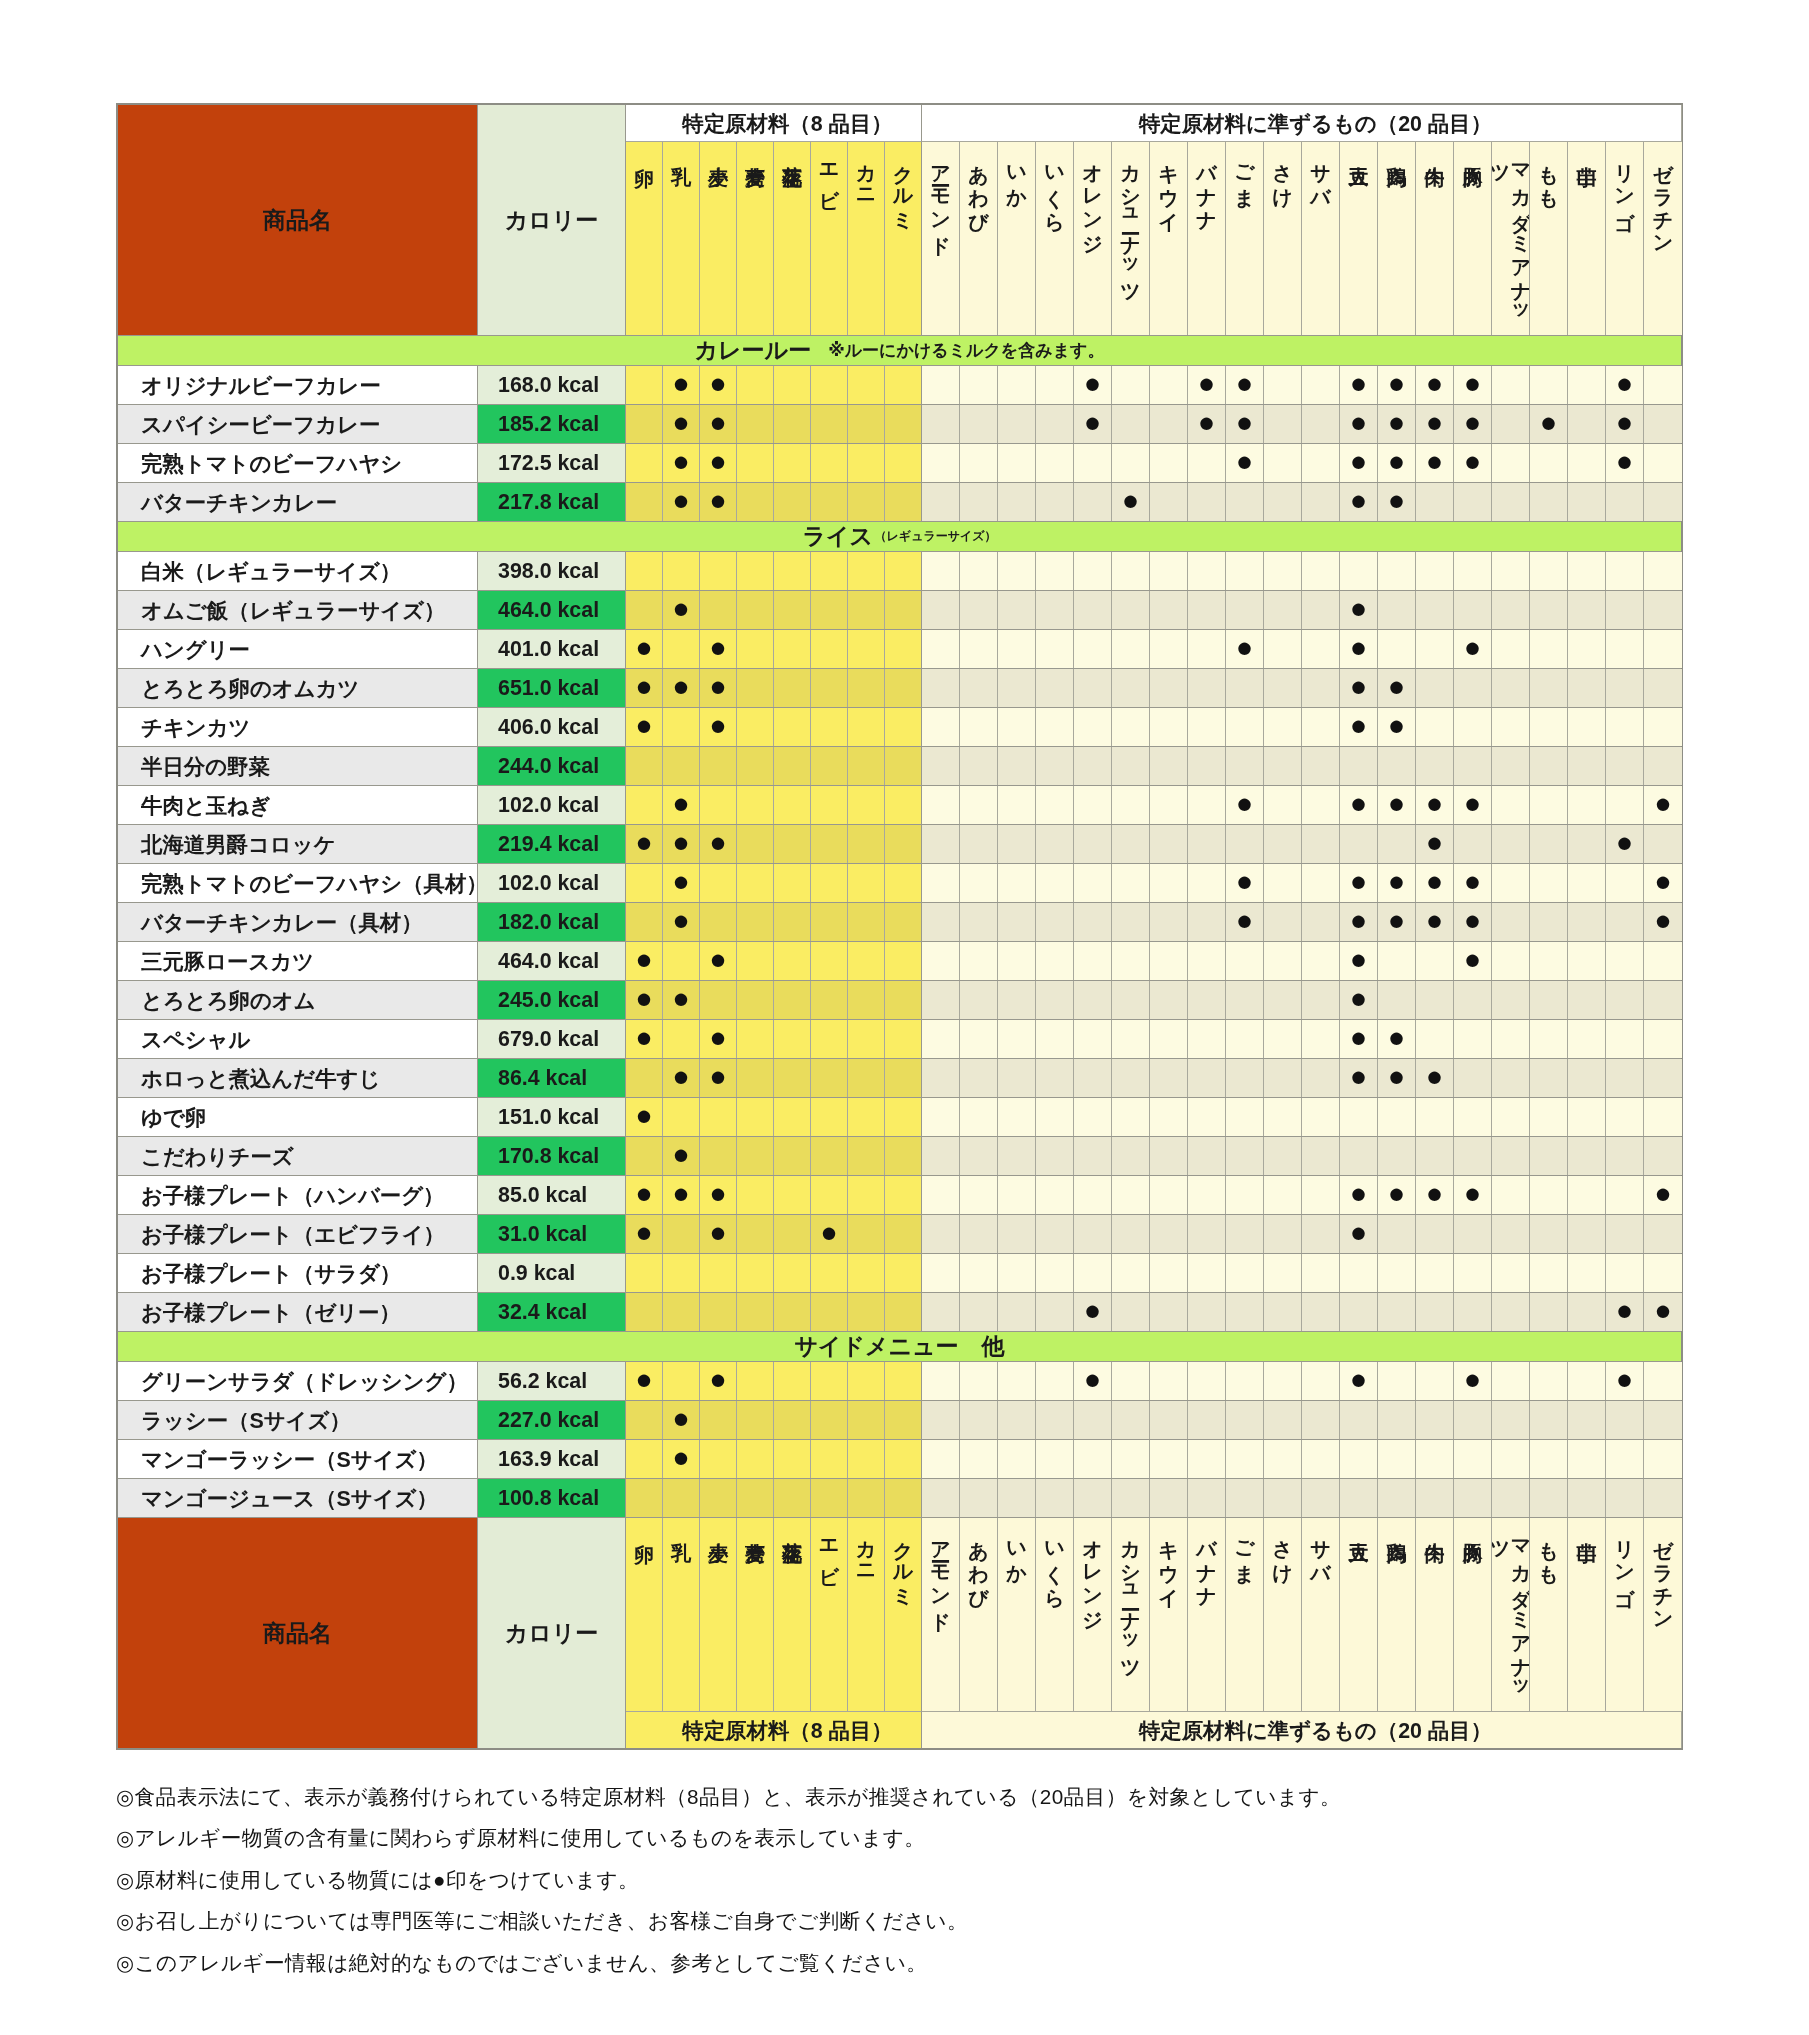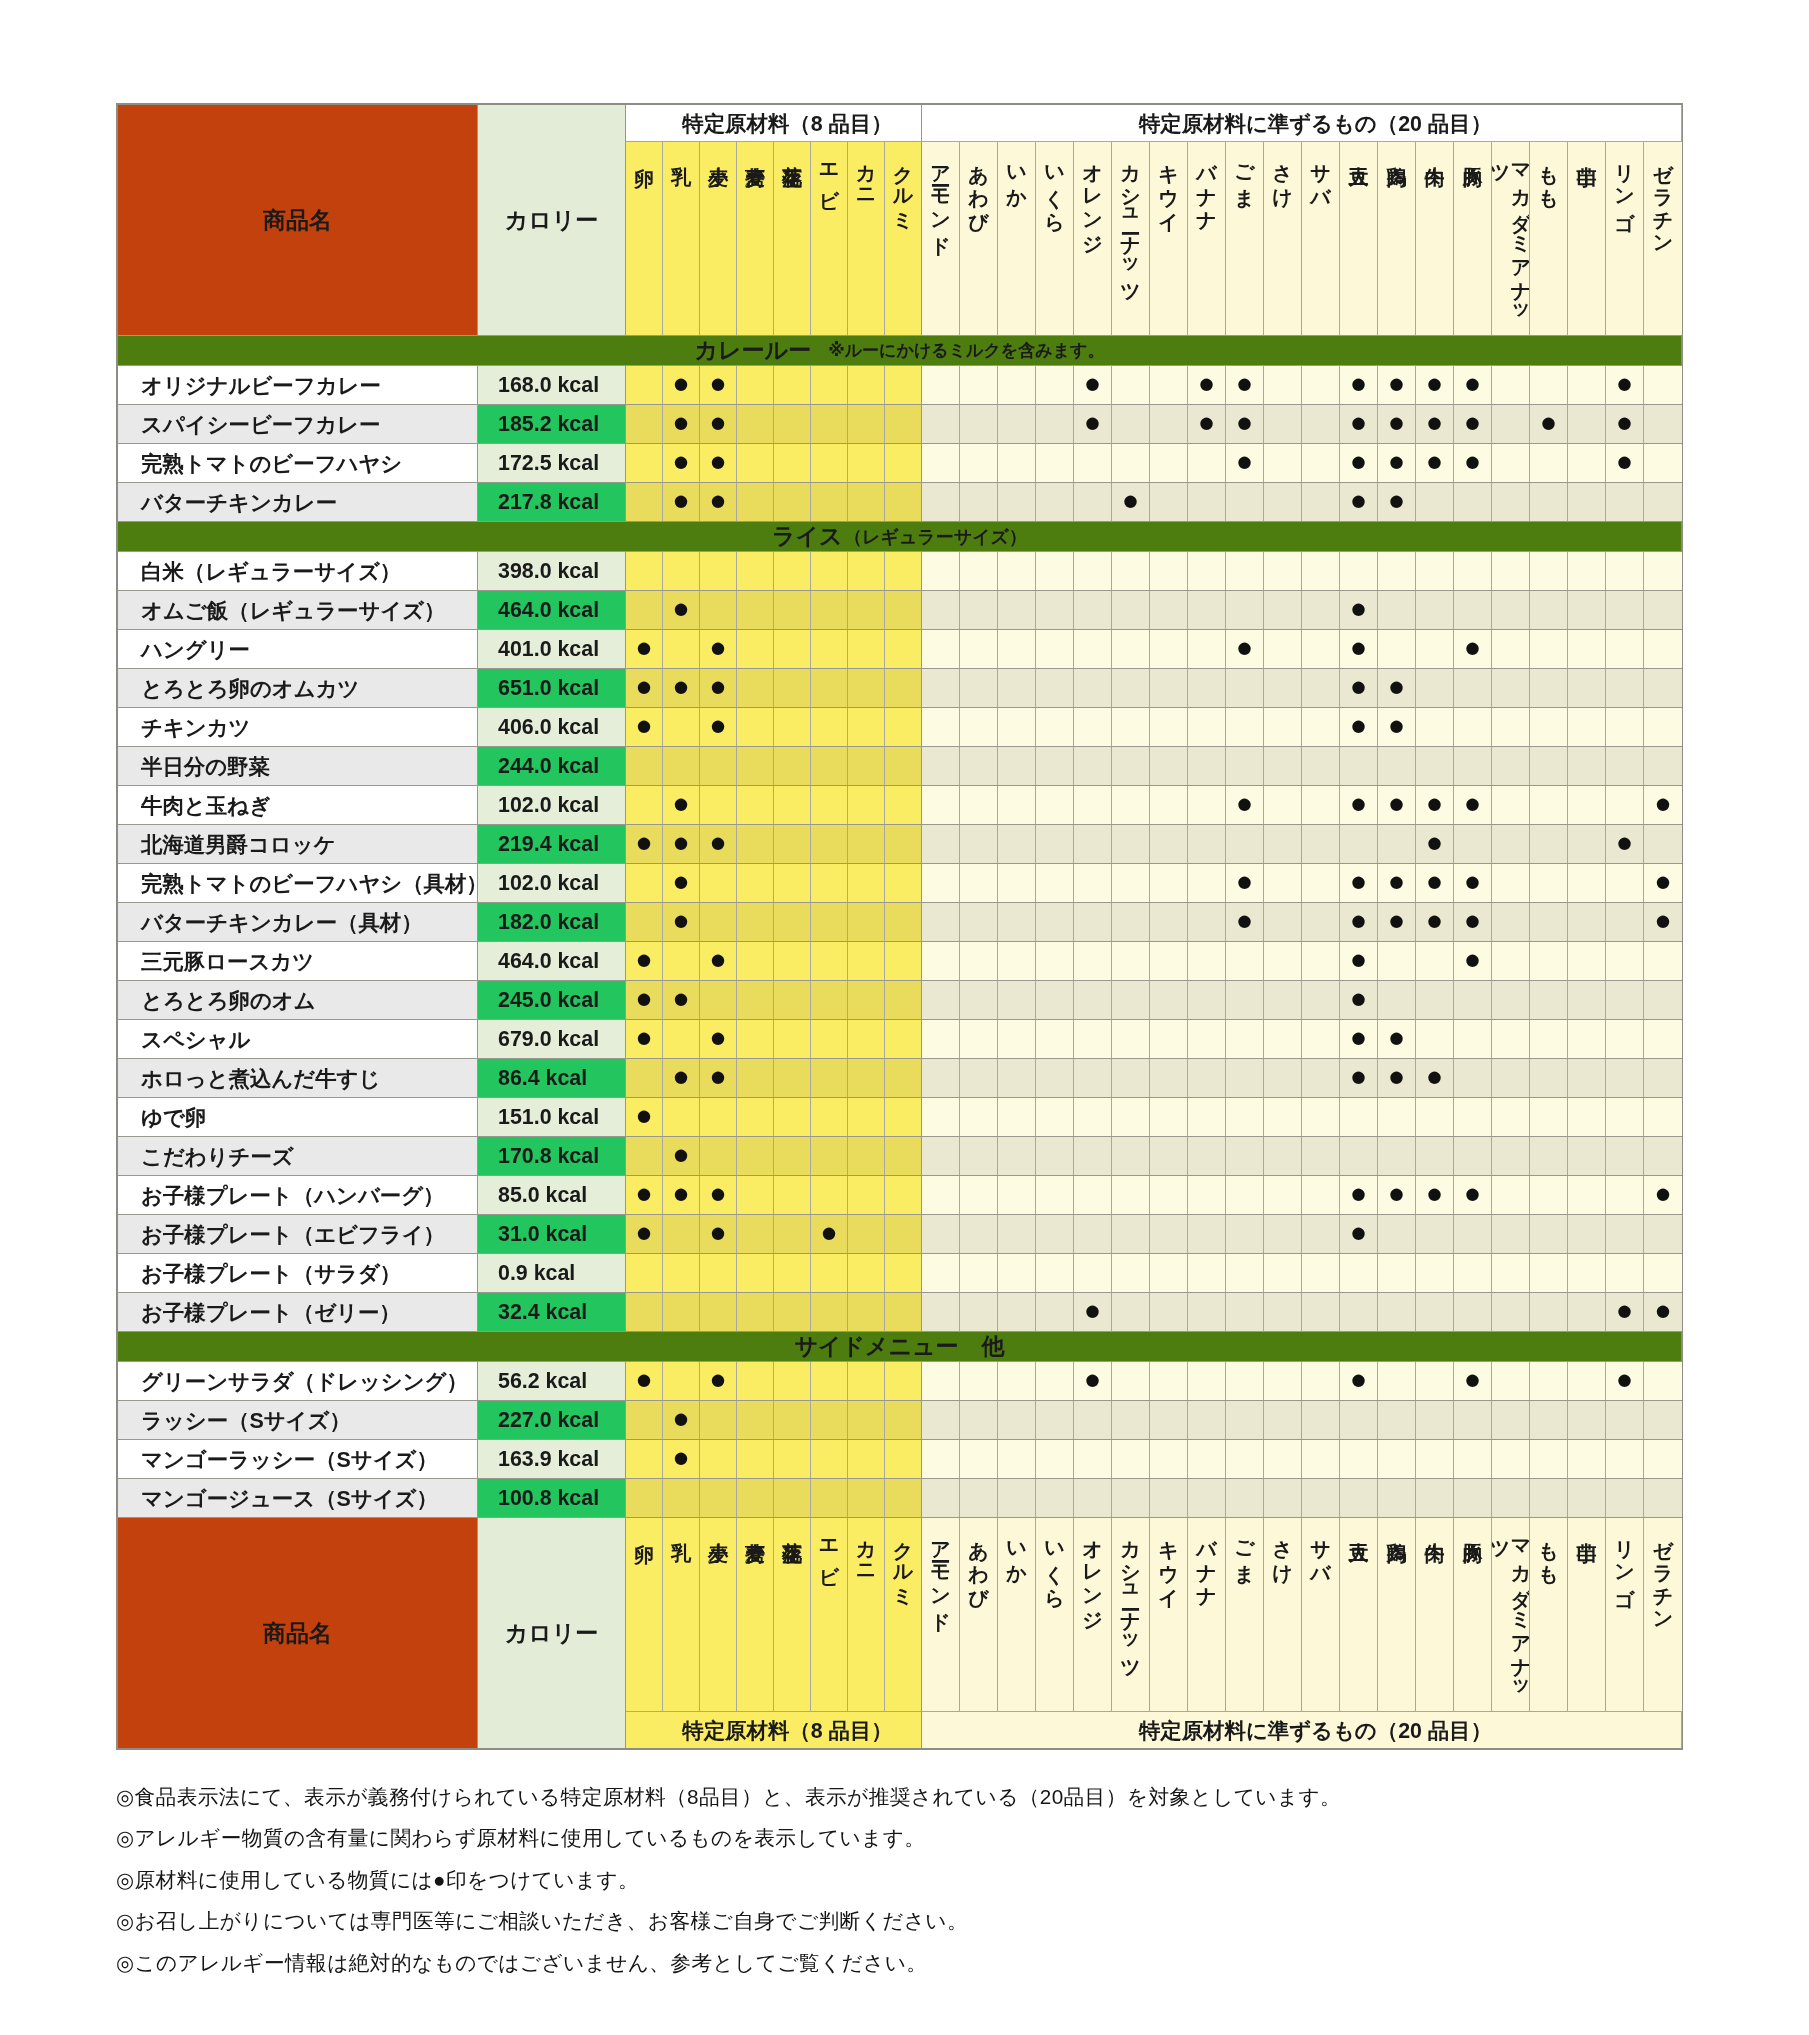--- a/index.html
+++ b/index.html
@@ -23,24 +23,24 @@
   .c-glabel{justify-content:center;font-size:21.4px;font-weight:bold;background:#ffffff;padding-left:28px;}
   .g8top,.g20top{border-bottom:0.8px solid #a8a89c;}
   .g8bot{background:#faed63;border-top:0.8px solid #a8a89c;}
   .g20bot{background:#fdf9d8;border-top:0.8px solid #a8a89c;}
   .c-acell{justify-content:center;align-items:flex-start;padding-top:9.2px;}
   .c-acell.a8{background:#faed63;}
   .c-acell.a20{background:#fdf9d8;}
   .vtext{writing-mode:vertical-rl;text-orientation:upright;font-size:20px;font-weight:bold;line-height:1.05;letter-spacing:0.8px;}
 
   
-  .secbar{height:29px;background:#4d7c0f;display:flex;align-items:center;justify-content:center;border-bottom:1.5px solid #98988e;}
+  .secbar{height:29px;background:#bef264;display:flex;align-items:center;justify-content:center;border-bottom:1.5px solid #98988e;}
   .sec-title{font-size:23px;font-weight:bold;}
   .sec-note{font-size:17px;font-weight:bold;margin-left:17px;}
-  .sec-note.tight{margin-left:1.5px;font-size:18px;}
+  .sec-note.tight{margin-left:1.5px;font-size:12px;}
 
   
   .c-name{background:#ffffff;padding-left:23px;font-size:21.4px;font-weight:bold;justify-content:flex-start;white-space:nowrap;}
   .c-name.dk{background:#e9e9e9;}
   .c-kcal{background:#e4eed9;padding-left:20px;font-size:21.4px;font-weight:bold;justify-content:flex-start;white-space:nowrap;}
   .c-kcal.dk{background:#22c55e;}
   .c-mark{justify-content:center;}
   .c-mark.y8{background:#faed63;}
   .c-mark.y8.dk{background:#e9dc5c;}
   .c-mark.y20{background:#fdfbe1;}

